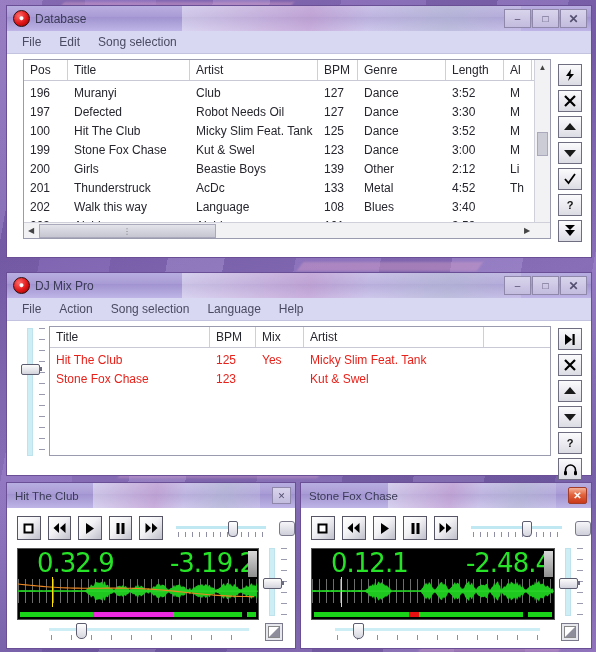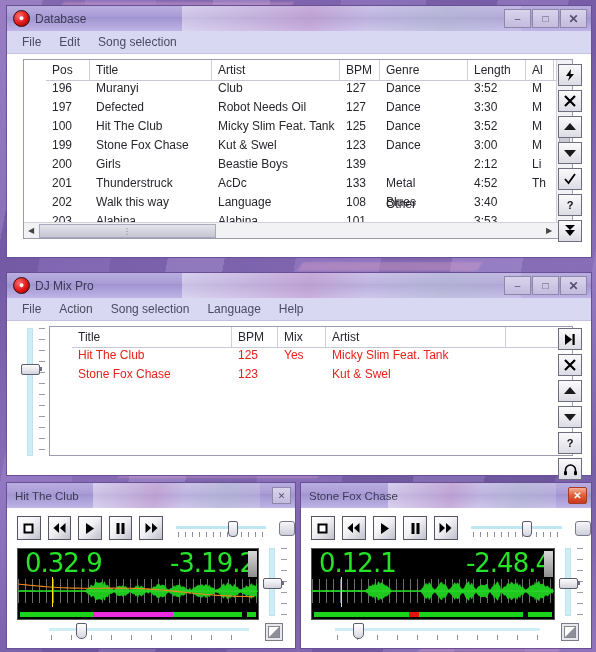--- a/index.html
+++ b/index.html
@@ -58,27 +58,27 @@
   }
   .tbtn.small{width:17px;height:15px;font-size:9px;}
   .menubar{
     height:22px;display:flex;align-items:center;gap:0px;
     background:#d8d8f2;border-bottom:1px solid #c3c3e0;padding-left:6px;
   }
   .menubar .mi{font-size:12px;color:#4a4a62;padding:2px 9px;white-space:nowrap;}
   .body-area{background:#fff;position:relative;}
 
   
-  .lst{position:absolute;background:#fff;border:1px solid #9b9bb0;overflow:hidden;padding-left:22px;}
+  .lst{position:absolute;background:#fff;border:1px solid #9b9bb0;overflow:hidden;}
   .lst .hdr{display:flex;height:20px;border-bottom:1px solid #c9c9d6;}
   .lst .hdr .c{
     font-size:12px;color:#26262e;padding:3px 0 0 6px;
     border-right:1px solid #cfcfdc;box-sizing:border-box;white-space:nowrap;overflow:hidden;
   }
-  .lst .row{display:flex;height:19px;align-items:flex-start;}
+  .lst .row{display:flex;height:19px;align-items:flex-end;}
   .lst .row .c{font-size:12px;color:#26262e;padding-left:6px;box-sizing:border-box;white-space:nowrap;overflow:hidden;}
   .lst.red .row .c{color:#e8211a;}
   .lst.red .hdr .c{color:#26262e;}
 
   
   .vscroll{position:absolute;width:15px;background:#f2f2f5;border-left:1px solid #d0d0da;top:0;bottom:0;right:0;}
   .vscroll .arr{height:15px;display:flex;align-items:center;justify-content:center;font-size:8px;color:#444;}
   .vscroll .arr.bot{position:absolute;bottom:0;left:0;right:0;}
   .vscroll .thumb{position:absolute;left:2px;right:2px;height:22px;background:#ccccd6;border:1px solid #a9a9bb;}
   .hscroll{position:absolute;height:15px;left:0;right:0;bottom:0;background:#f2f2f5;border-top:1px solid #d0d0da;}
@@ -120,21 +120,21 @@
      background:repeating-linear-gradient(90deg,#8f8fa4 0 1px,transparent 1px 7px);}
   .hslider .knob{position:absolute;top:4px;width:8px;height:14px;
      background:linear-gradient(180deg,#fff,#d6d6e0);border:1px solid #5d5d70;border-radius:2px 2px 4px 4px;}
   .minibtn{
     width:16px;height:13px;border:1px solid #7a7a8c;border-radius:3px;
     background:linear-gradient(180deg,#f6f6fa,#cfcfda);
   }
   .wave{position:absolute;background:#000;border:1px solid #555;overflow:hidden;}
   .wave .tl,.wave .tr{position:absolute;top:1px;font-size:26px;color:#27e327;
      font-family:"DejaVu Sans", sans-serif;letter-spacing:-1px;line-height:1;}
-  .wave .tl{left:7px;}.wave .tr{right:3px;}
+  .wave .tl{left:19px;}.wave .tr{right:3px;}
   .wave .grid{position:absolute;left:0;right:0;top:30px;bottom:16px;
      background:repeating-linear-gradient(90deg,#6d6d6d 0 1px,transparent 1px 7px);}
   .wave .scrollcap{position:absolute;right:1px;top:2px;width:9px;height:26px;
      background:linear-gradient(180deg,#d8d8d8,#8f8f8f);}
   .progbar{position:absolute;left:2px;right:2px;bottom:2px;height:5px;display:flex;}
   .sqbtn{width:16px;height:16px;border:1px solid #7a7a8c;background:#e7e7ee;
      display:flex;align-items:center;justify-content:center;}
   .sqbtn i{display:block;width:10px;height:10px;
      background:linear-gradient(135deg,#ffffff 48%,#8d8d9c 52%);border:1px solid #888;}
   .finewrap{position:absolute;}

